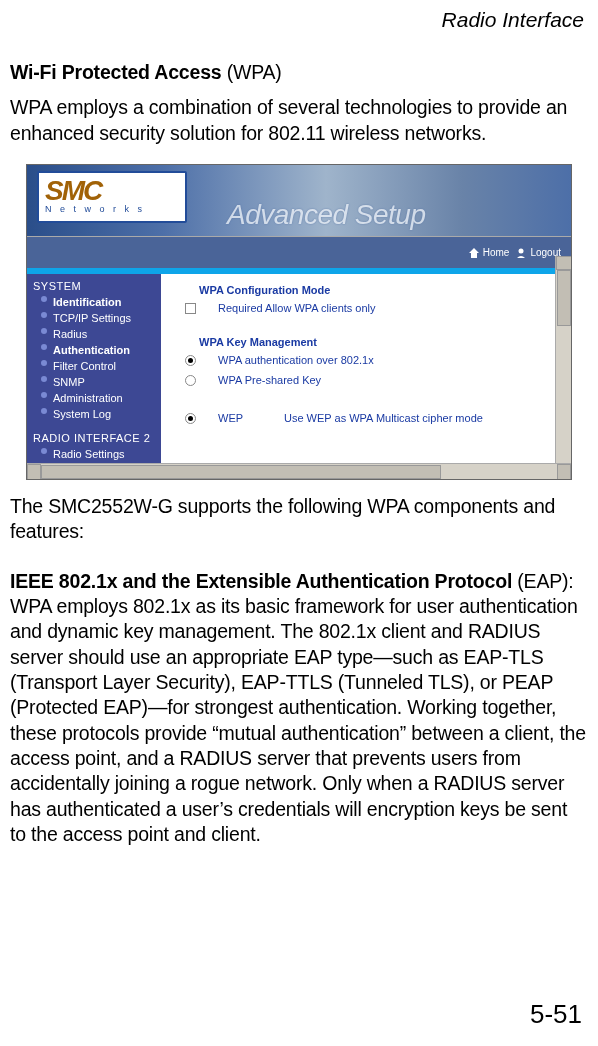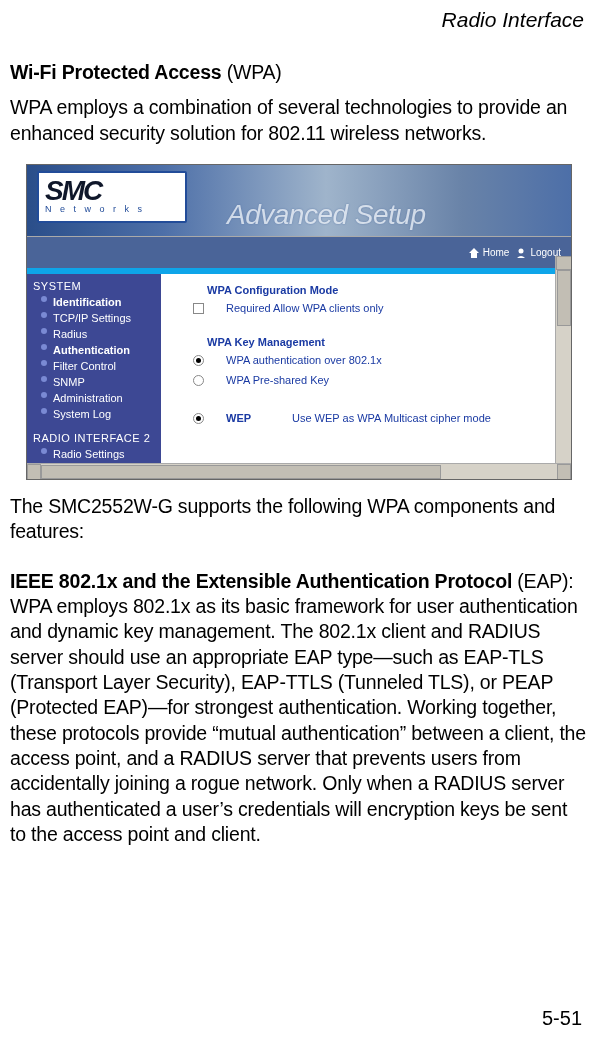--- a/index.html
+++ b/index.html
@@ -48,21 +48,21 @@
     width: 150px; height: 52px;
     background:#fff;
     border:2px solid #224c99;
     border-radius:2px;
     display:flex;
     flex-direction:column;
     justify-content:center;
     padding-left:6px;
   }
   .logo-main {
-    color:#0f172a;
+    color:#a16207;
     font-weight:bold;
     font-style:italic;
     font-size:28px;
     letter-spacing:-2px;
     line-height:0.8;
   }
   .logo-sub {
     color:#224c99;
     font-size:9px;
     letter-spacing:3px;
@@ -116,42 +116,42 @@
     display:flex;
     align-items:flex-start;
     gap:6px;
   }
   .dot { width:6px;height:6px;border-radius:50%;background:#7a8ad4;flex:none;display:inline-block; }
   .dot.active { background:#f6e36a; }
   .bold-item { font-weight:bold; }
   .content {
     flex:1;
     background:#fff;
-    padding:6px 2px 0 16px;
+    padding:6px 2px 0 8px;
     font-size:11px;
     overflow:hidden;
   }
   .sec-title { color:#1a3aa3; font-weight:bold; margin:4px 0 6px 30px; }
   .opt { margin:4px 0 4px 16px; display:flex; align-items:center; gap:22px; color:#1a3aa3; }
   .chk { width:11px;height:11px;border:1px solid #888;background:#fff;flex:none; }
   .radio { width:11px;height:11px;border:1px solid #888;border-radius:50%;background:#fff;flex:none;position:relative; }
   .radio.checked::after { content:"";position:absolute;top:2px;left:2px;width:5px;height:5px;border-radius:50%;background:#000; }
   .scroll-right { position:absolute; top:91px; right:0; width:16px; height:225px; background:#d6d2c8; border-left:1px solid #aaa; }
   .scroll-right .thumb { position:absolute; top:14px; left:1px; width:14px; height:56px; background:#c2beb4; border:1px solid #999; }
   .scroll-right .btn { position:absolute; left:0; width:16px; height:14px; background:#c2beb4; border:1px solid #999; }
   .scroll-right .btn.up { top:0; }
   .scroll-right .btn.down { bottom:0; }
   .scroll-bottom { position:absolute; left:0; bottom:0; right:0; height:16px; background:#d6d2c8; border-top:1px solid #aaa; }
   .scroll-bottom .btnl,.scroll-bottom .btnr { position:absolute; top:0; width:14px; height:16px; background:#c2beb4; border:1px solid #999; }
   .scroll-bottom .btnl{left:0;} .scroll-bottom .btnr{right:0;}
   .scroll-bottom .hthumb{position:absolute; top:1px; left:14px; height:14px; width:400px; background:#c2beb4; border:1px solid #999;}
   .page-num {
     position:absolute;
     bottom:16px; right:16px;
-    font-size:20px;
+    font-size:26px;
   }
   .gap { height:14px; }
 </style>
 </head>
 <body>
 
 <div class="header-right">Radio Interface</div>
 
 <p class="para">
   <span class="bold">Wi-Fi Protected Access</span><span> (WPA)</span>
@@ -242,21 +242,21 @@
         <span class="radio checked"></span>
         <span>WPA authentication over 802.1x</span>
       </div>
       <div class="opt" style="margin-top:8px;">
         <span class="radio"></span>
         <span>WPA Pre-shared Key</span>
       </div>
       <div style="height:18px;"></div>
       <div class="opt">
         <span class="radio checked"></span>
-        <span style="font-weight:bold;width:44px;display:inline-block;">WEP</span>
+        <span style="font-weight:normal;width:44px;display:inline-block;">WEP</span>
         <span>Use WEP as WPA Multicast cipher mode</span>
       </div>
     </div>
   </div>
   <div class="scroll-right">
     <div class="btn up"></div>
     <div class="thumb"></div>
     <div class="btn down"></div>
   </div>
   <div class="scroll-bottom">

